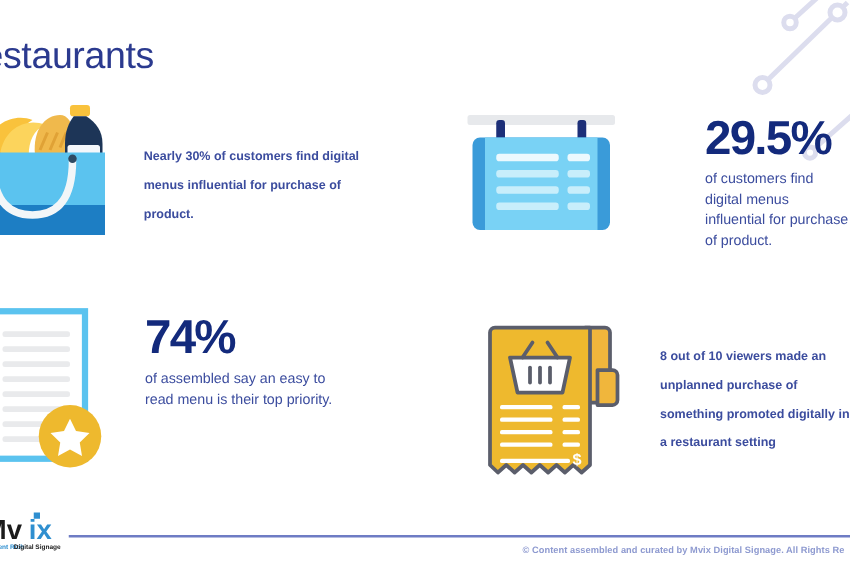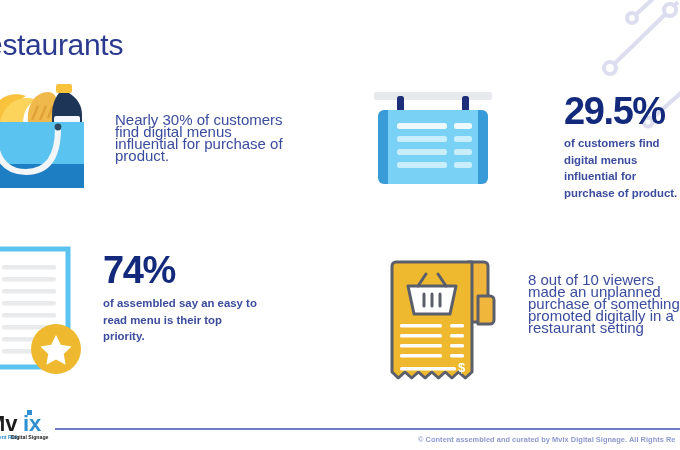--- a/index.html
+++ b/index.html
@@ -50,47 +50,47 @@
     position: absolute;
     display: flex;
     align-items: flex-start;
   }
   .stat-icon {
     flex: 0 0 auto;
     position: relative;
   }
   .stat-text {
     color: #3b4c9e;
-    font-size: 15px;
-    line-height: 12px;
-    font-weight: 400;
+    font-size: 10px;
+    line-height: 23px;
+    font-weight: 700;
   }
   .stat-big {
     color: #132a7c;
     font-weight: 800;
     letter-spacing: -1.4px;
     line-height: 1;
   }
   .stat-sub {
     color: #3b4c9e;
     font-size: 11.4px;
     line-height: 16.5px;
-    font-weight: 700;
+    font-weight: 400;
   }
 
   
   #stat-1 { left: -30px;  top: 78px;  width: 330px; }
   #stat-1 .stat-text { margin-left: 17px; margin-top: 36px; width: 175px; }
 
   #stat-2 { left: 370px; top: 82px; width: 310px; gap: 36px; }
   #stat-2 .block { margin-left: 32px; margin-top: 10px; width: 150px; }
   #stat-2 .stat-big { font-size: 38px; margin-bottom: 5px; }
 
   #stat-3 { left: -12px; top: 245px; width: 330px; }
-  #stat-3 .block { margin-left: 9px; margin-top: 6px; width: 160px; }
+  #stat-3 .block { margin-left: 22px; margin-top: 6px; width: 160px; }
   #stat-3 .stat-big { font-size: 38px; margin-bottom: 6px; }
 
   #stat-4 { left: 382px; top: 250px; width: 300px; }
   #stat-4 .stat-text { margin-left: 26px; margin-top: 24px; width: 160px; }
 
   
   .footer {
     position: absolute;
     left: 0;
     bottom: 0;

